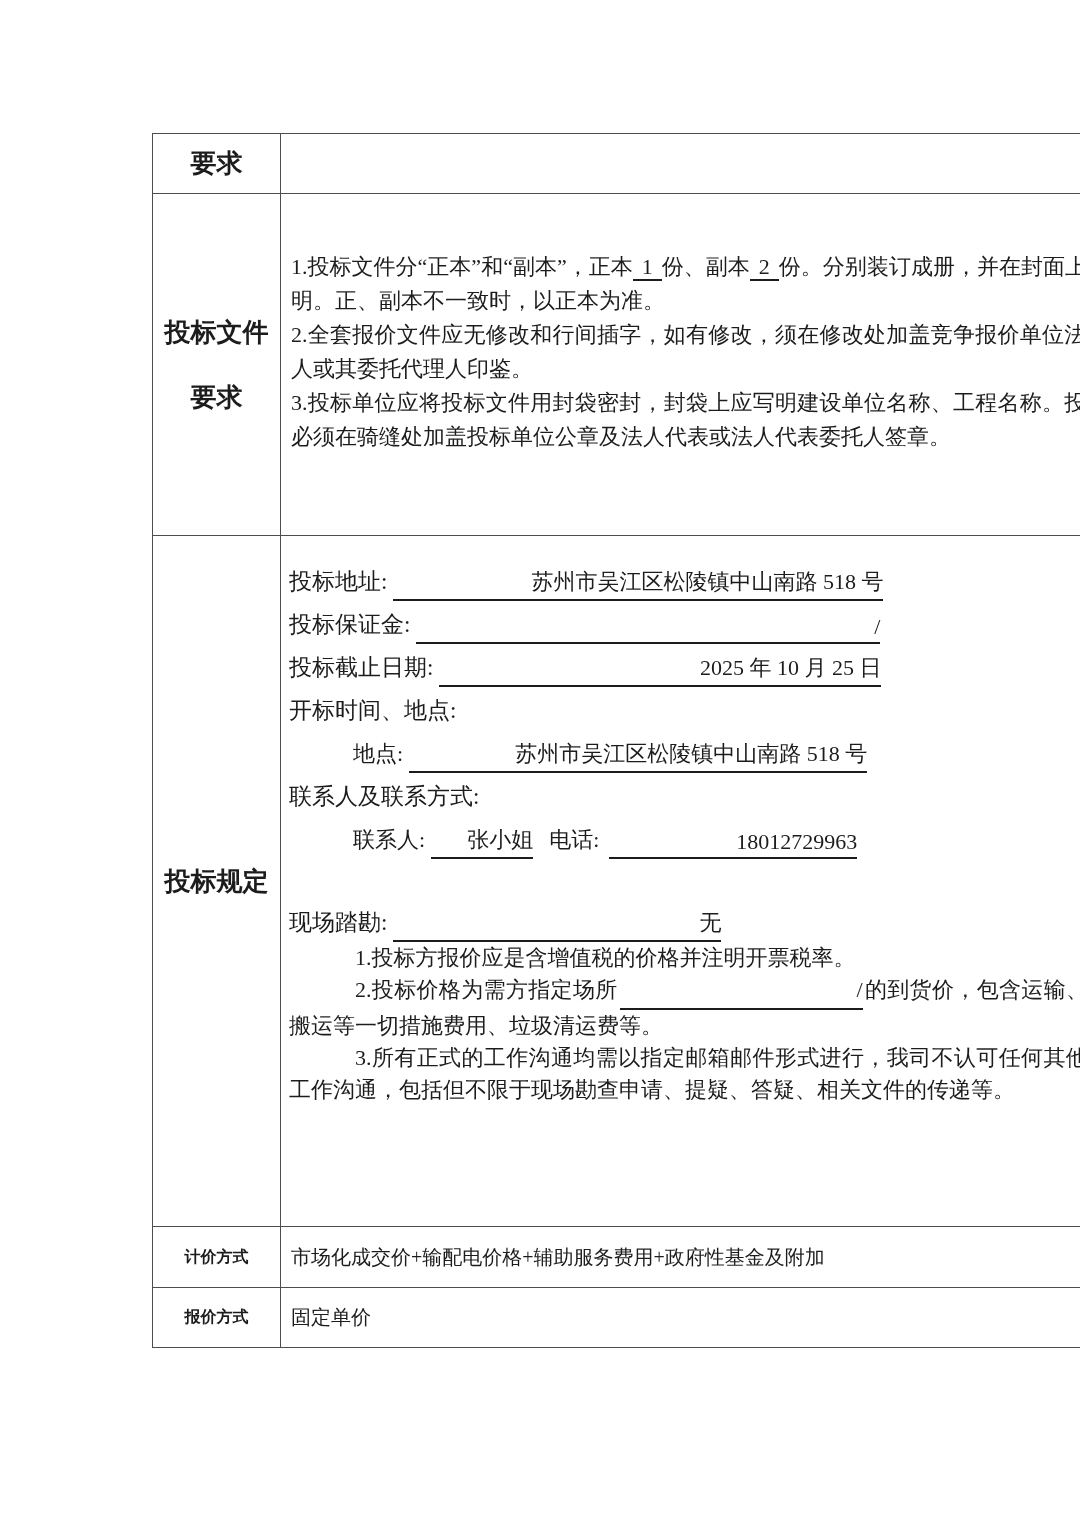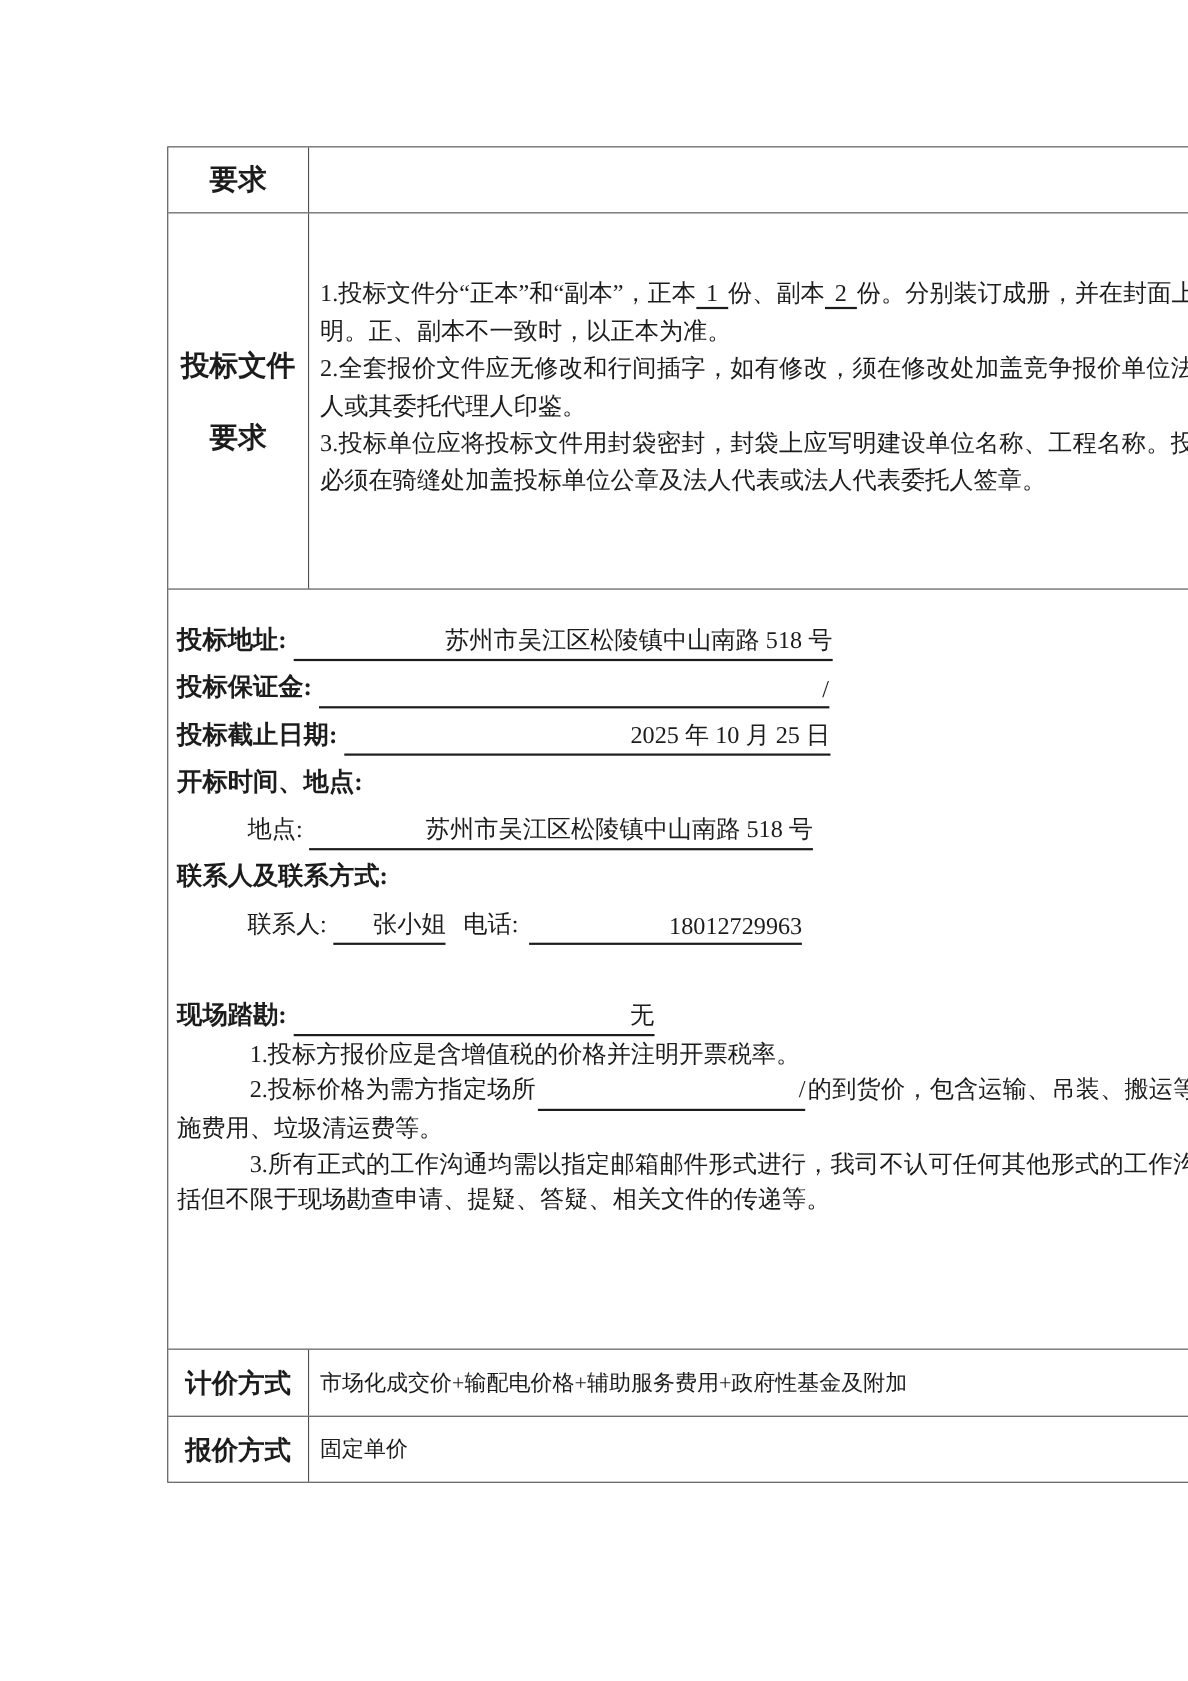--- a/index.html
+++ b/index.html
@@ -59,21 +59,21 @@
   }
 
   
   .rules { padding: 22px 14px 0 8px; font-size: 22px; }
   .fline {
     display: flex;
     align-items: flex-end;
     height: 43px;
     white-space: nowrap;
   }
-  .flabel { font-weight: 700; font-size: 23px; padding-bottom: 4px; }
+  .flabel { font-weight: 400; font-size: 23px; padding-bottom: 4px; }
   .plain  { font-weight: 400; font-size: 22px; padding-bottom: 4px; }
   .ind { margin-left: 64px; }
   .blank {
     display: inline-block;
     border-bottom: 2px solid #1c1c1c;
     text-align: right;
     padding-bottom: 2px;
     font-size: 22px;
     margin-left: 6px;
   }
@@ -98,21 +98,21 @@
   }
   .op .seg { text-indent: 0; }
 
   
   .kv {
     display: flex;
     align-items: center;
     padding-left: 10px;
     font-size: 20px;
   }
-  .lcell.small { font-size: 24px; }
+  .lcell.small { font-size: 16px; }
 </style>
 </head>
 <body>
 
 <div class="page">
   <div class="table">
 
     <div class="row r1">
       <div class="lcell">
         <span class="lline">要求</span>
@@ -126,20 +126,23 @@
         <span class="lline">要求</span>
       </div>
       <div class="rcell docreq">
         <p><span>1.投标文件分“正本”和“副本”，正本</span><u class="numline">1</u><span>份、副本</span><u class="numline">2</u><span>份。分别装订成册，并在封面上正确标明。正、副本不一致时，以正本为准。</span></p>
         <p>2.全套报价文件应无修改和行间插字，如有修改，须在修改处加盖竞争报价单位法定代表人或其委托代理人印鉴。</p>
         <p>3.投标单位应将投标文件用封袋密封，封袋上应写明建设单位名称、工程名称。投标单位必须在骑缝处加盖投标单位公章及法人代表或法人代表委托人签章。</p>
       </div>
     </div>
 
     <div class="row r3">
+      <div class="lcell">
+        <span class="lline">投标规定</span>
+      </div>
       <div class="rcell rules">
 
         <div class="fline">
           <span class="flabel">投标地址:</span>
           <span class="blank wa">苏州市吴江区松陵镇中山南路 518 号</span>
         </div>
 
         <div class="fline">
           <span class="flabel">投标保证金:</span>
           <span class="blank wb">/</span>

